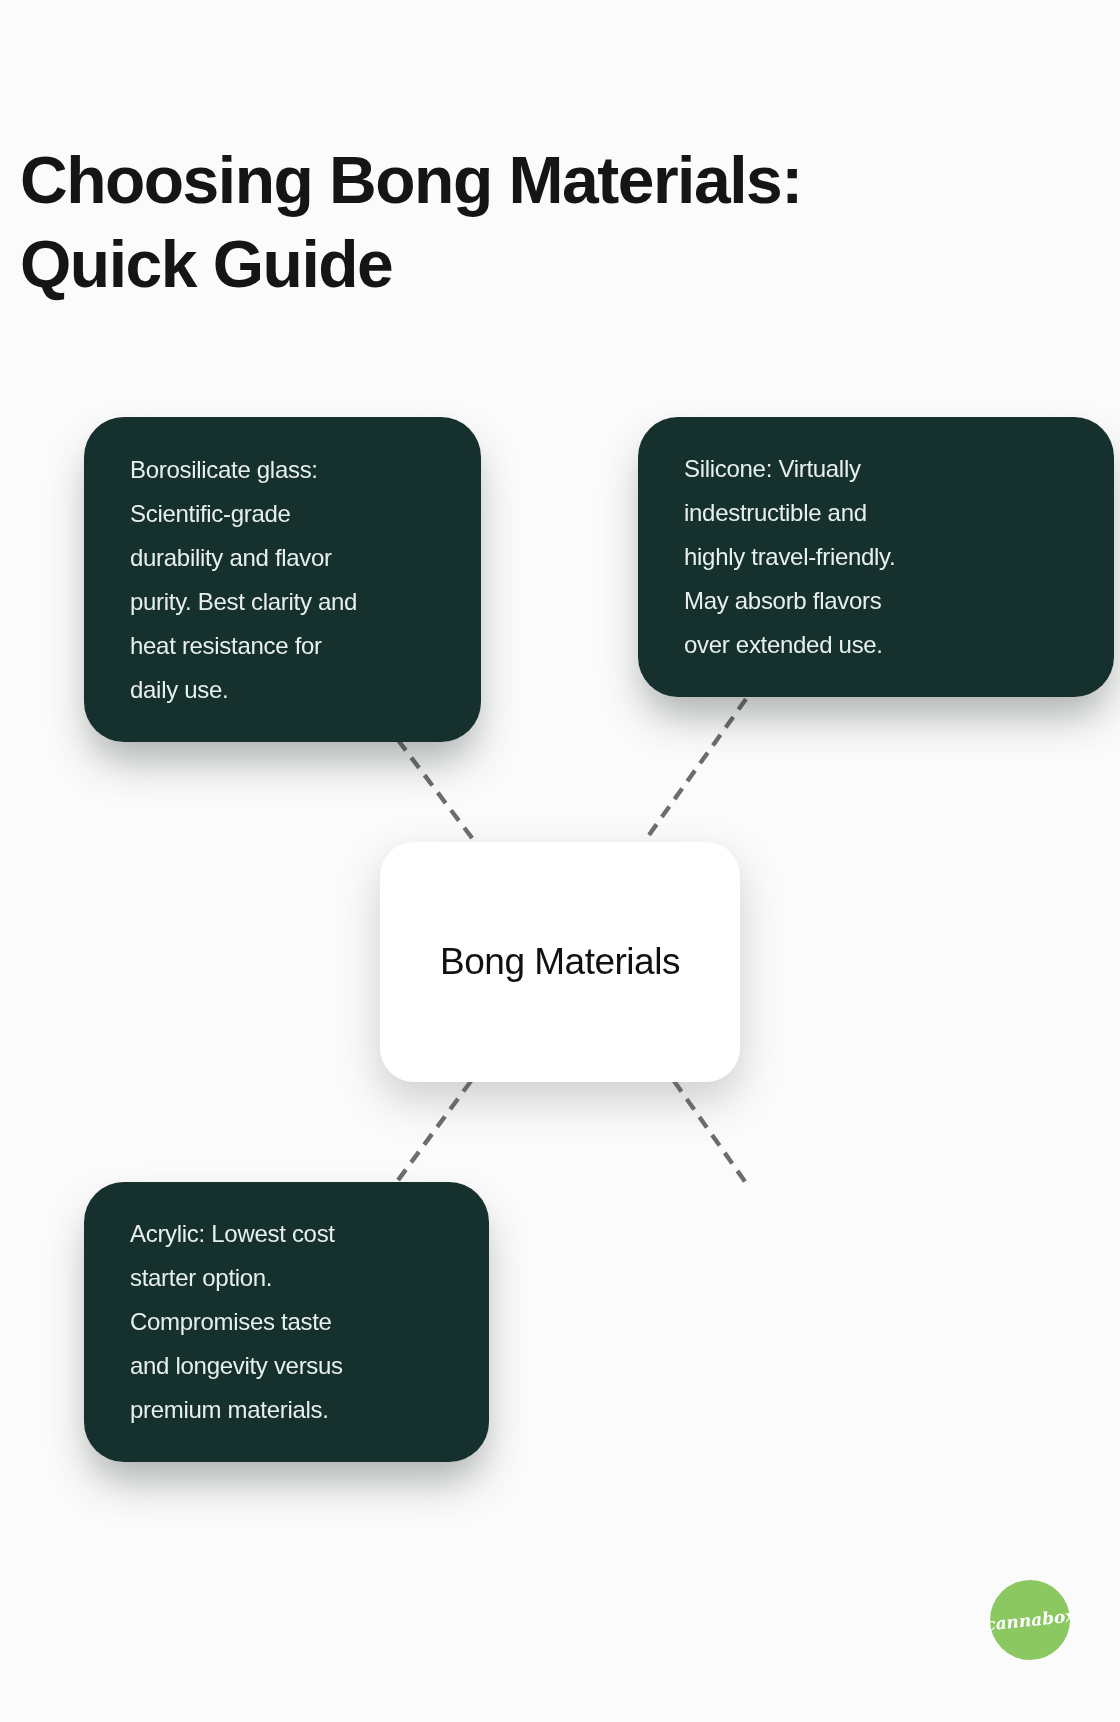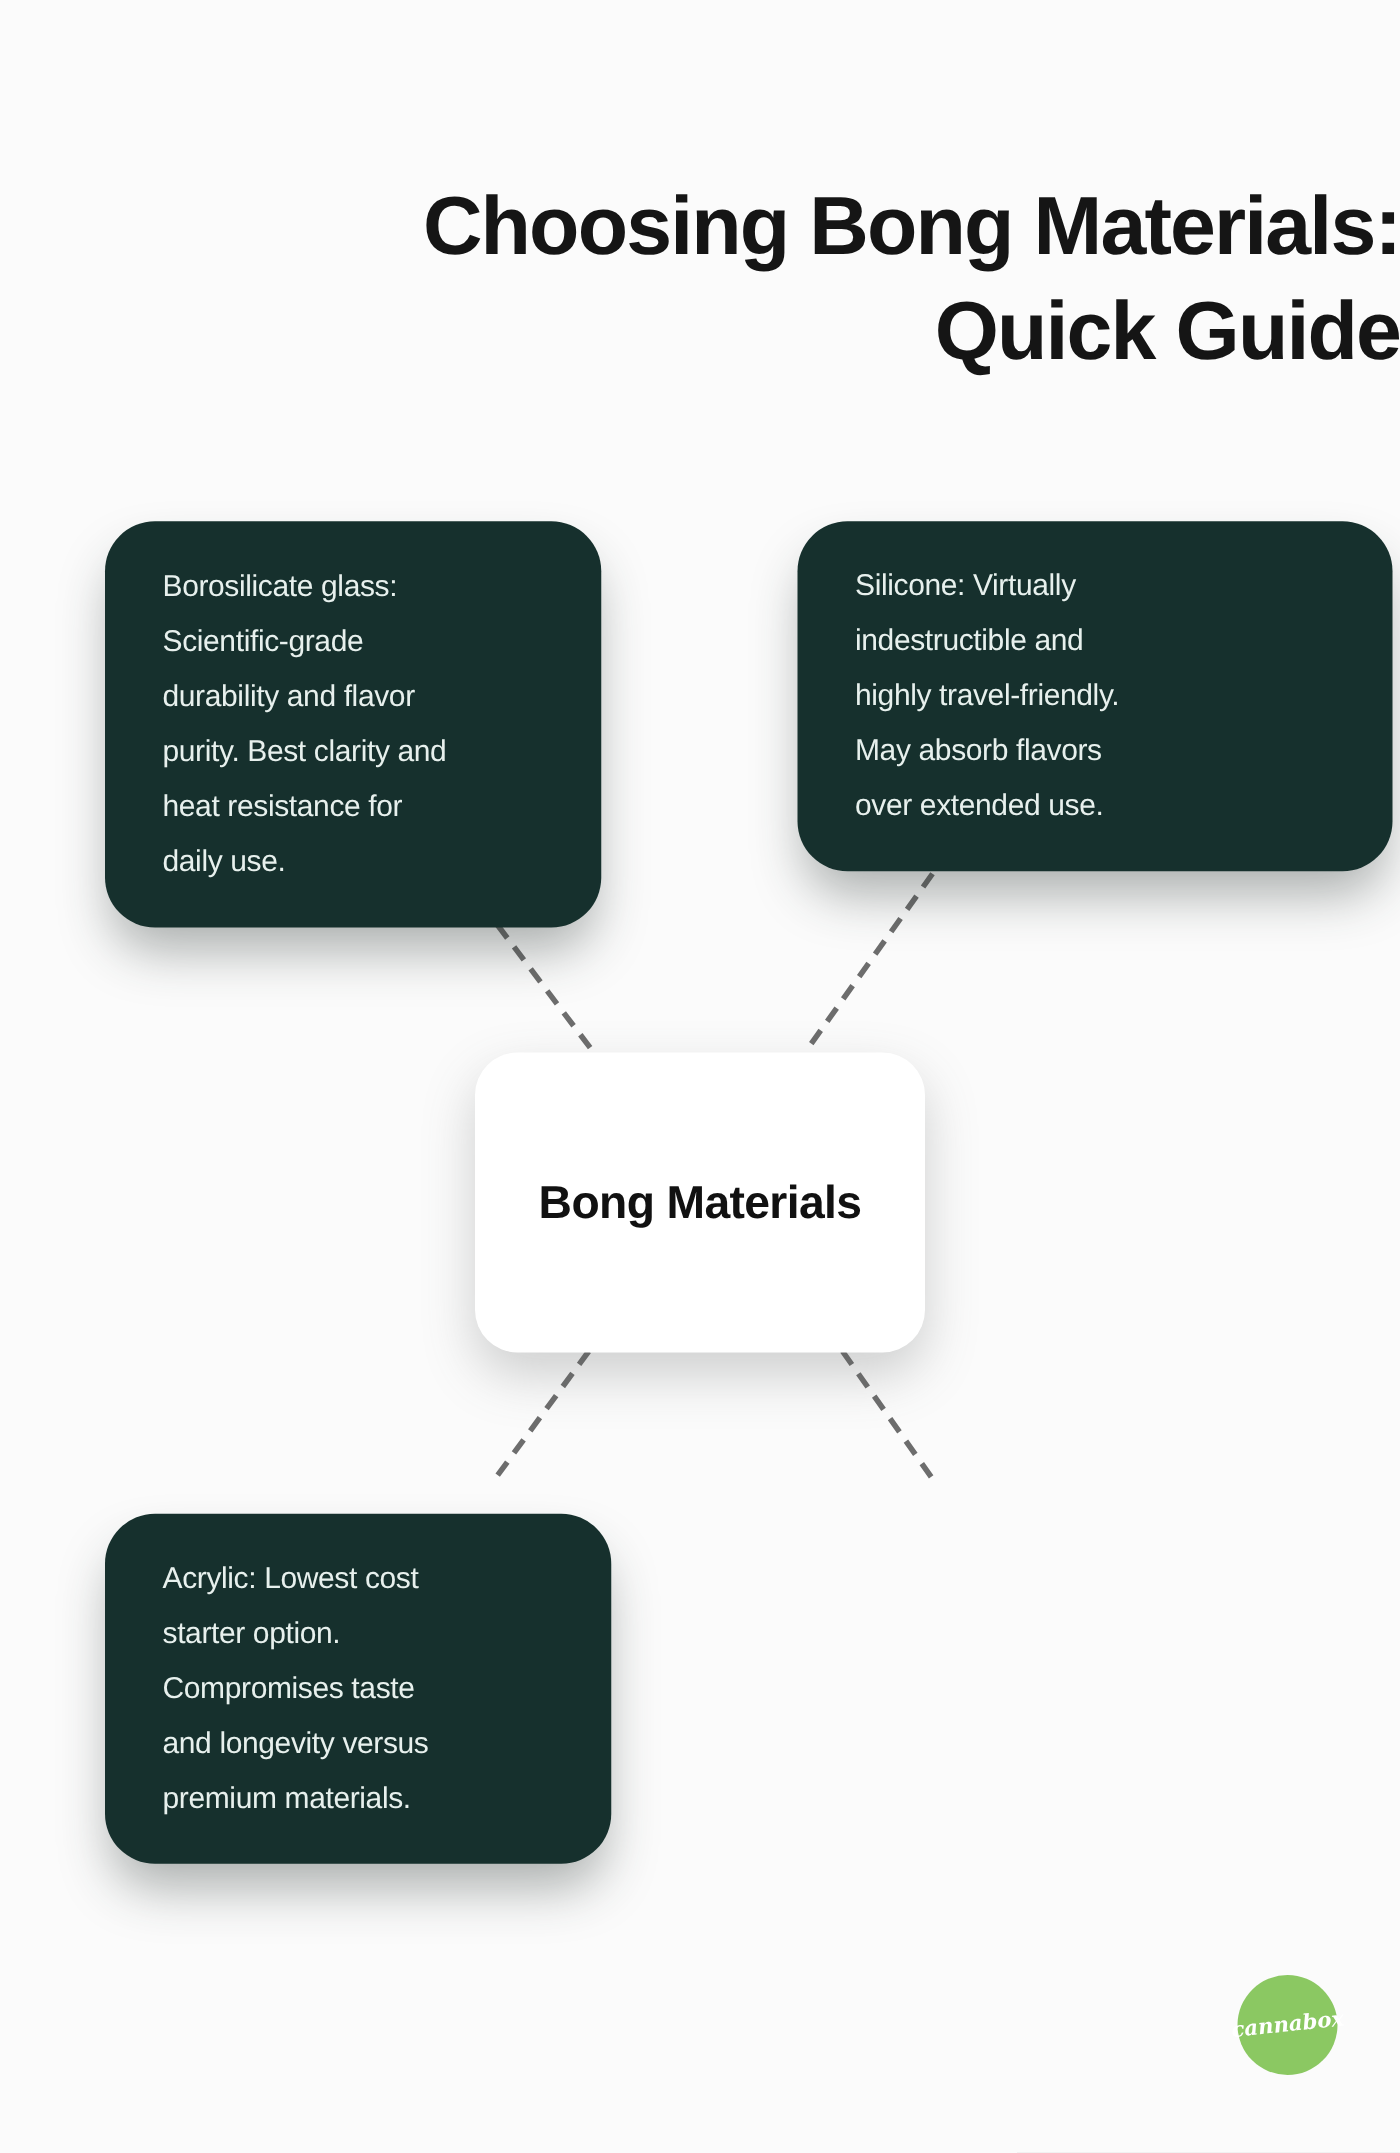--- a/index.html
+++ b/index.html
@@ -7,21 +7,21 @@
     position:relative;
     width:1120px;height:1722px;
     margin:0 auto;
     background:#fbfbfb;
     overflow:hidden;
     font-family:"Liberation Sans","DejaVu Sans",sans-serif;
   }
   .page-title{
     position:absolute;
     top:94px;left:0;right:0;
-    text-align:right;
+    text-align:left;
     font-size:66px;
     line-height:84px;
     font-weight:700;
     letter-spacing:-1.5px;
     color:#151515;
     white-space:pre-line;
     padding-left:20px;
   }
   #connectors{
     position:absolute;top:0;left:0;
@@ -59,27 +59,27 @@
     width:360px;height:240px;
     background:#ffffff;
     border-radius:34px;
     display:flex;
     align-items:center;
     justify-content:center;
     box-shadow:0 18px 42px rgba(90,95,94,0.28);
   }
   .center-label{
     font-size:37px;
-    font-weight:700;
+    font-weight:400;
     letter-spacing:-0.5px;
     color:#111111;
   }
   .node-tl{left:84px;  top:417px;  width:397px; height:325px;}
   .node-tr{left:638px; top:417px;  width:476px; height:280px;}
-  .node-bl{left:84px;  top:1211px; width:405px; height:280px;}
+  .node-bl{left:84px;  top:1182px; width:405px; height:280px;}
   .node-br{left:642px; top:1182px; width:397px; height:235px;}
   .logo{
     position:absolute;
     z-index:2;
     left:990px;top:1580px;
     width:80px;height:80px;
     border-radius:50%;
     display:flex;
     align-items:center;
     justify-content:center;

